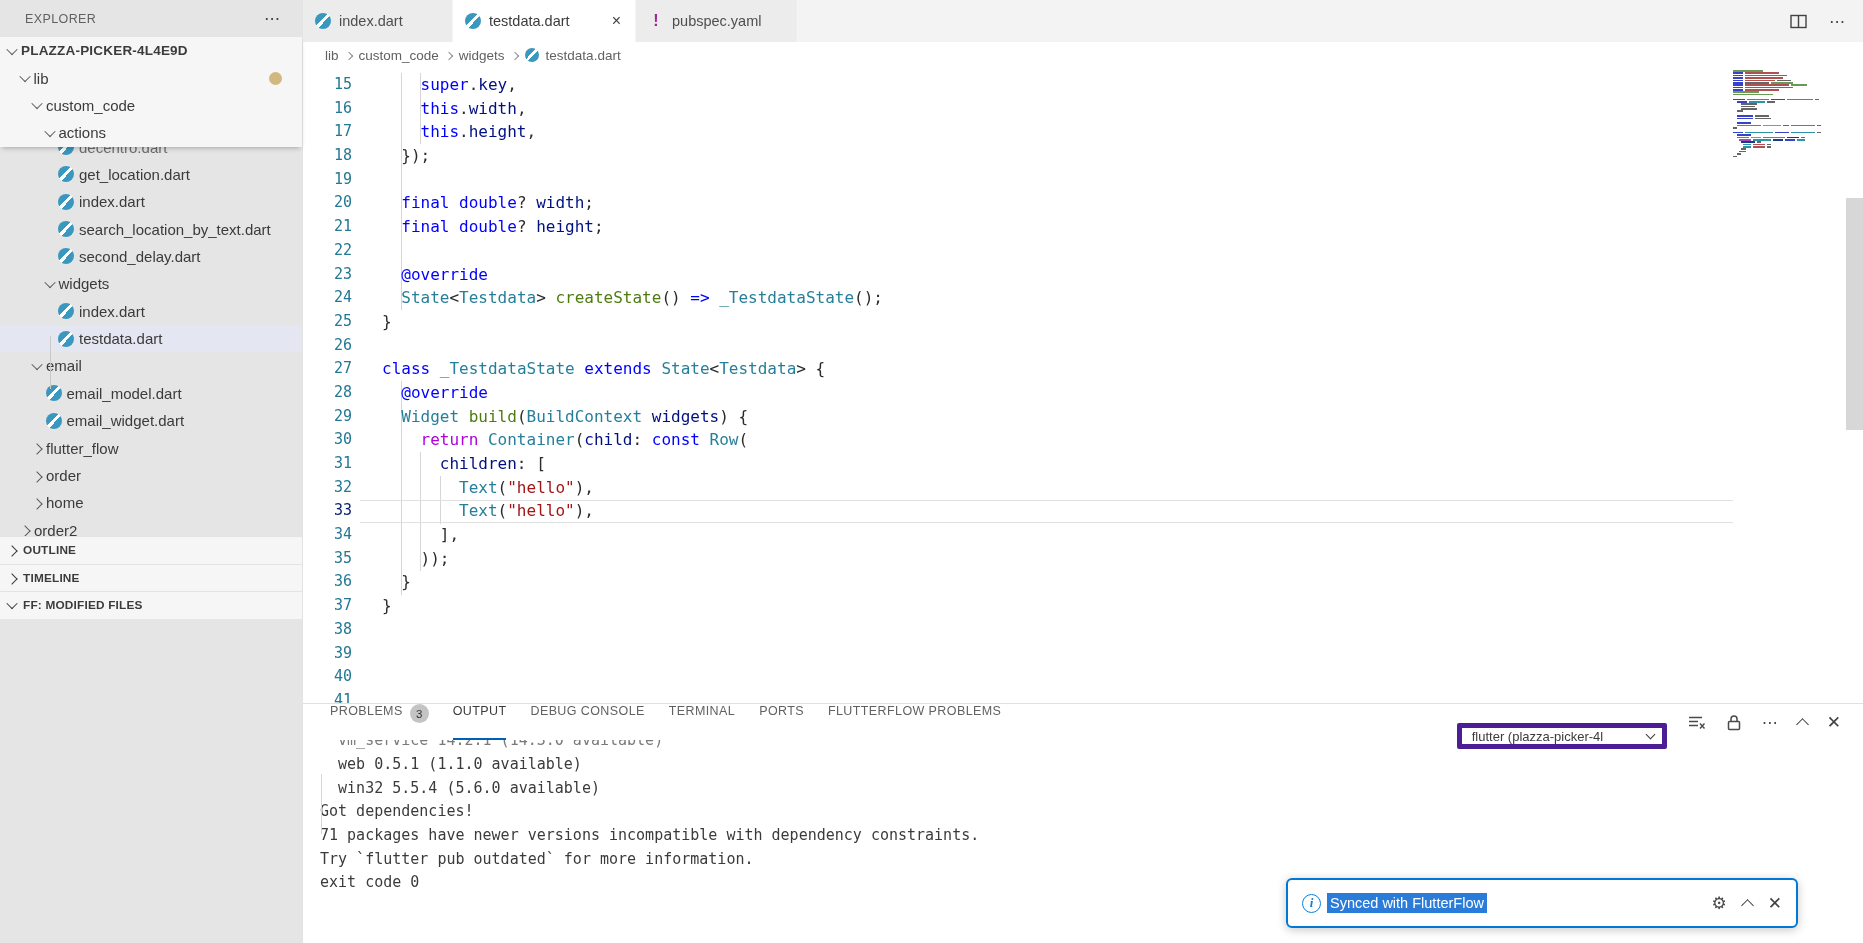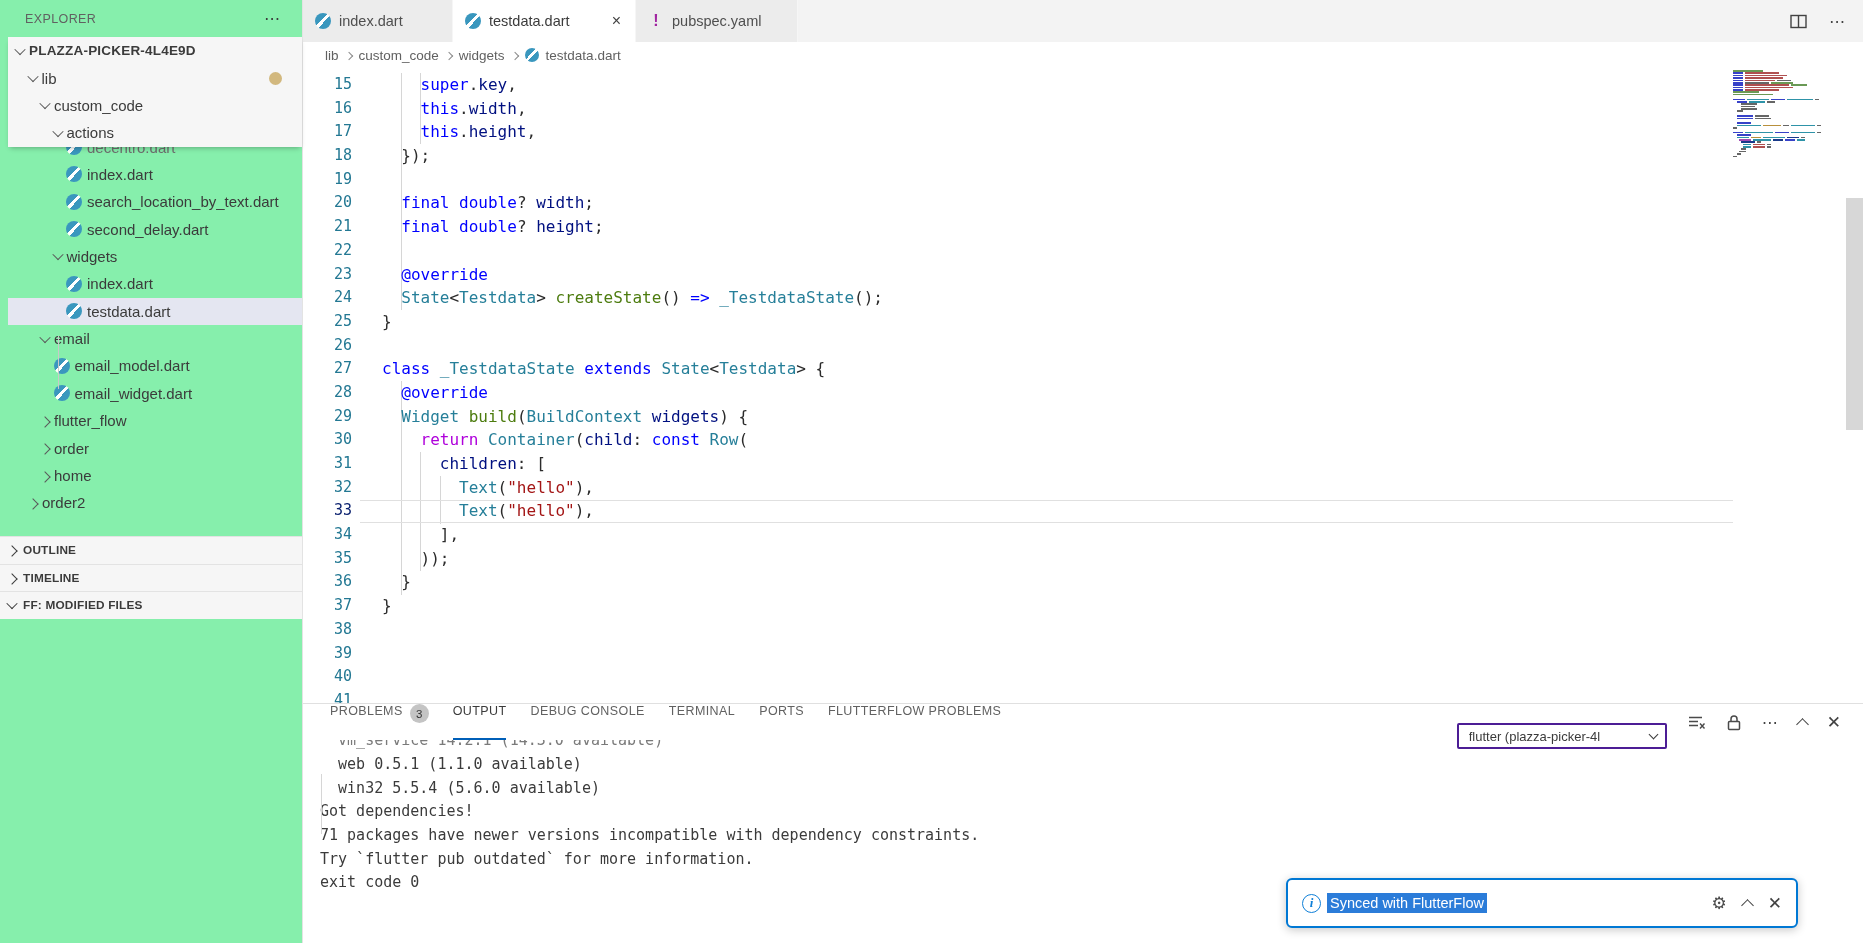--- a/index.html
+++ b/index.html
@@ -1,26 +1,26 @@
 <!DOCTYPE html>
 <html><head>
 <meta charset="utf-8">
 <style>
   * { margin:0; padding:0; box-sizing:border-box; }
   html,body { background:#fff; }
   body { font-family:"Liberation Sans","DejaVu Sans",sans-serif; }
   .app { position:relative; width:1863px; height:943px; overflow:hidden; background:#fff; color:#3b3b3b; }
 
   
-  .sidebar { position:absolute; left:0; top:0; width:303px; height:943px; background:#86efac; border-right:1px solid #e3e3e3; }
+  .sidebar { position:absolute; left:0; top:0; width:303px; height:943px; background:#e5e5e5; border-right:1px solid #e3e3e3; }
   .sidebar-header { height:37px; display:flex; align-items:center; padding-left:25px; }
   .sidebar-title { font-size:12.5px; color:#616161; letter-spacing:.4px; }
   .sidebar-more { margin-left:auto; margin-right:22px; color:#3b3b3b; font-size:16px; line-height:10px; cursor:pointer; }
 
-  .tree { position:relative;margin-left:8px; }
+  .tree { position:relative; }
   .tree-row { position:relative; height:27.4px; display:flex; align-items:center; font-size:15px; color:#3b3b3b; cursor:pointer; white-space:nowrap; }
   .tree-row.selected { background:#e4e6f1; }
   .tree-row.bold .tree-label { font-weight:bold; font-size:13.5px; letter-spacing:.2px; }
   .tree-label { margin-left:5px; }
   .chev { width:8px; height:8px; border-right:1.6px solid #5a5a5a; border-bottom:1.6px solid #5a5a5a; display:inline-block; flex:none; }
   .chev.down { transform:rotate(45deg) translate(-1px,-1px); }
   .chev.right { transform:rotate(-45deg); margin-top:2px; }
   .dart-icon { width:16px; height:16px; border-radius:50%; flex:none;
     background:linear-gradient(133deg,#3a97be 42%,#ffffff 42%,#ffffff 56%,#3a97be 56%); }
   .mod-dot { position:absolute; right:20px; top:7.5px; width:13px; height:13px; border-radius:50%; }
@@ -68,21 +68,21 @@
   .mm-seg { height:100%; margin-right:2px; flex:none; }
   .scrollbar-thumb { position:absolute; right:0; top:130px; width:17px; height:232px; background:rgba(110,110,110,.28); }
 
   
   .panel { position:absolute; left:0; top:703px; width:1560px; height:240px; background:#fff; border-top:1px solid #e0e0e0; }
   .panel-tabs { height:36px; display:flex; align-items:center; padding-left:27px; gap:24px; }
   .panel-tab { height:36px; display:flex; align-items:flex-start; gap:7px; font-size:12.5px; letter-spacing:.4px; color:#616161; cursor:pointer; border-bottom:2px solid transparent; }
   .panel-tab.active { color:#3b3b3b; border-bottom-color:#005fb8; }
   .panel-badge { background:#c4c4c4; color:#333; width:19px; height:19px; border-radius:50%; font-size:11.5px; display:flex; align-items:center; justify-content:center; letter-spacing:0; }
   .panel-actions { position:absolute; right:0; top:0; height:36px; display:flex; align-items:center; gap:20px; padding-right:22px; }
-  .scope-select { width:210px; height:26px; border:2px solid #4c1d95; border-radius:2px; background:#fff; display:flex; align-items:center; font-size:13px; color:#3b3b3b; padding:0 8px 0 10px; cursor:pointer;margin-top:28px; }
+  .scope-select { width:210px; height:26px; border:5px solid #4c1d95; border-radius:2px; background:#fff; display:flex; align-items:center; font-size:13px; color:#3b3b3b; padding:0 8px 0 10px; cursor:pointer;margin-top:28px; }
   .scope-label { flex:1; overflow:hidden; white-space:nowrap; }
   .scope-chev { width:7px; height:7px; border-right:1.4px solid #3b3b3b; border-bottom:1.4px solid #3b3b3b; transform:rotate(45deg); margin-top:-3px; flex:none; }
   .chev-up-icon { width:9px; height:9px; border-right:1.6px solid #424242; border-bottom:1.6px solid #424242; transform:rotate(-135deg); margin-top:4px; }
   .x-icon { font-size:17px; color:#424242; }
   .gear-glyph { font-size:17px; color:#4a4a4a; }
 
   .output { position:relative; font-family:"DejaVu Sans Mono","Liberation Mono",monospace; font-size:15px; color:#3b3b3b; }
   .out-line { height:23.7px; line-height:23.7px; white-space:pre; padding-left:17px; }
   .out-top { margin-top:5px; height:24px; line-height:24px; position:relative; z-index:2; background:#fff; box-shadow:0 3px 4px -1px rgba(0,0,0,.25); }
   .out-clip { height:13px; overflow:hidden; position:relative; }
@@ -126,20 +126,24 @@
             <span class="tree-label">actions</span>
           </div>
         </div>
       <div class="clip-top" id="tree-clip">
           <div class="tree-row" style="padding-left: 58px;">
             <span class="dart-icon"></span>
             <span class="tree-label">decentro.dart</span>
           </div>
         </div>
       <div id="tree-rest">
+          <div class="tree-row" style="padding-left: 58px;">
+            <span class="dart-icon"></span>
+            <span class="tree-label">get_location.dart</span>
+          </div>
           <div class="tree-row" style="padding-left: 58px;">
             <span class="dart-icon"></span>
             <span class="tree-label">index.dart</span>
           </div>
           <div class="tree-row" style="padding-left: 58px;">
             <span class="dart-icon"></span>
             <span class="tree-label">search_location_by_text.dart</span>
           </div>
           <div class="tree-row" style="padding-left: 58px;">
             <span class="dart-icon"></span>

